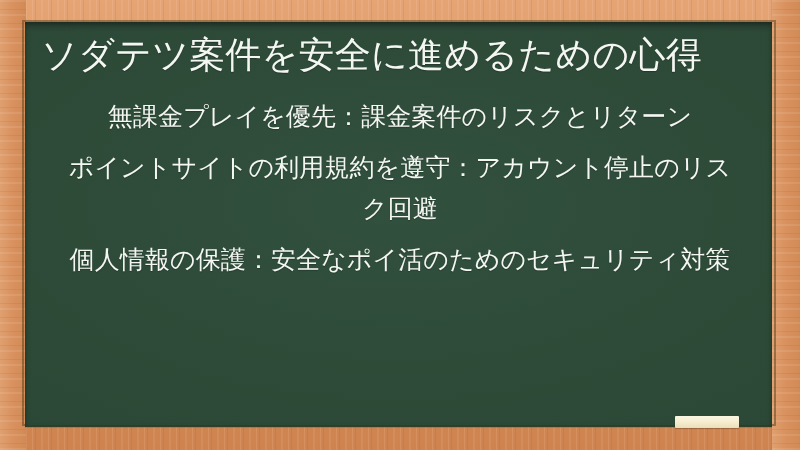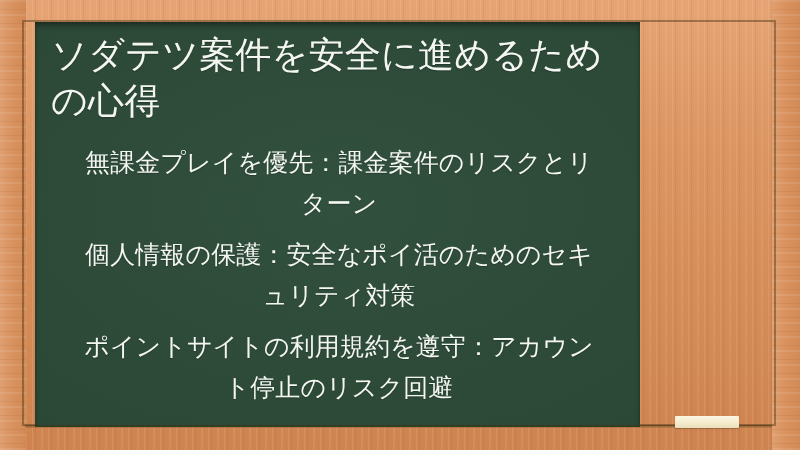--- a/index.html
+++ b/index.html
@@ -73,23 +73,23 @@
     right: 24px;
     bottom: 24px;
     border: 2px solid rgba(70,52,20,0.45);
     box-sizing: border-box;
     pointer-events: none;
   }
 
   
   .board {
     position: absolute;
-    left: 35px;
+    left: 25px;
     top: 22px;
-    width: 605px;
+    width: 747px;
     height: 405px;
     box-sizing: border-box;
     background:
       linear-gradient(180deg, rgba(0,0,0,0.14) 0px, rgba(0,0,0,0.0) 10px),
       radial-gradient(120% 110% at 50% 45%, #31503d 0%, #2c4836 60%, #27412f 100%);
     box-shadow: inset 0 2px 5px rgba(0,0,0,0.35);
     overflow: hidden;
   }
 
   .board-inner {
@@ -162,22 +162,22 @@
   <div class="wood-stile right"></div>
   <div class="frame-bevel"></div>
 
   <div class="board">
     <div class="board-inner">
 
       <h1 class="board-title">ソダテツ案件を安全に進めるための心得</h1>
 
       <div class="board-body">
         <p class="body-line">無課金プレイを優先：課金案件のリスクとリターン</p>
+        <p class="body-line">ポイントサイトの利用規約を遵守：アカウント停止のリスク回避</p>
         <p class="body-line">個人情報の保護：安全なポイ活のためのセキュリティ対策</p>
-        <p class="body-line">ポイントサイトの利用規約を遵守：アカウント停止のリスク回避</p>
       </div>
 
     </div>
   </div>
 
   <div class="ledge-shadow"></div>
   <div class="chalk-stick"></div>
 
 </div>
 

